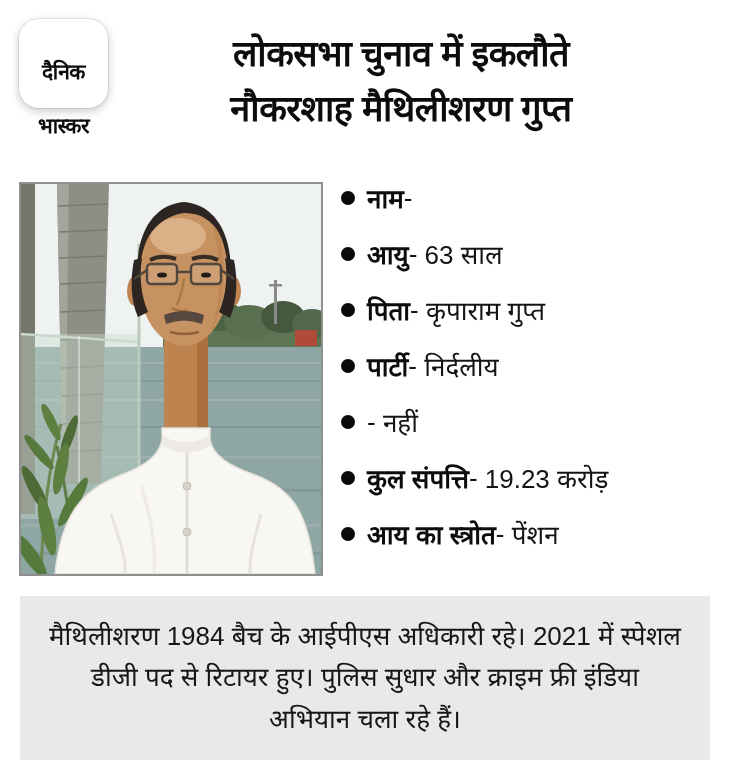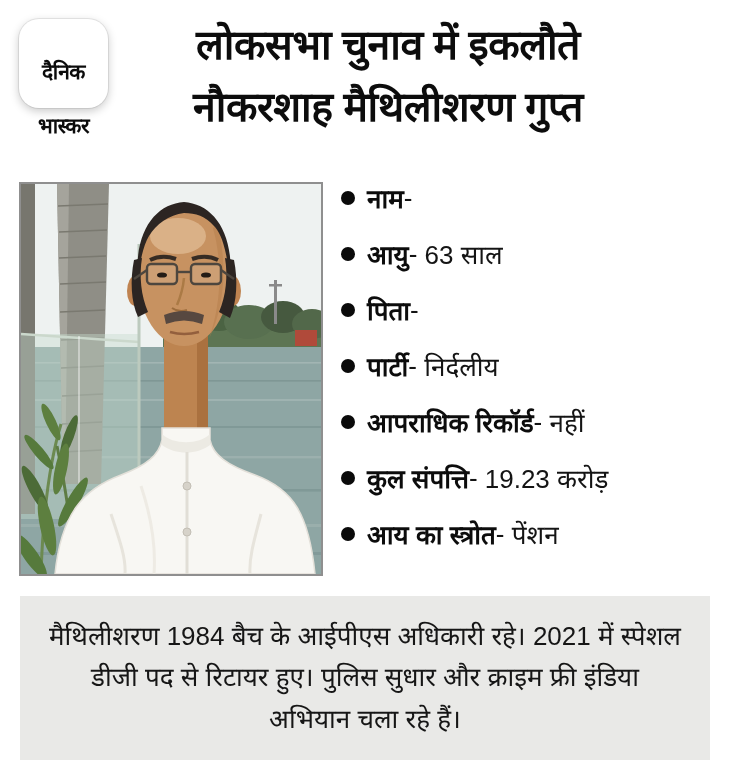--- a/index.html
+++ b/index.html
@@ -8,22 +8,22 @@
 
   
   .logo{position:absolute;left:19px;top:19px;width:89px;height:89px;background:#fff;
         border-radius:20px;box-shadow:0 3px 10px rgba(0,0,0,0.22),0 0 0 1px #ececec;
         display:flex;flex-direction:column;align-items:center;justify-content:flex-start;
         padding-top:7px;box-sizing:border-box;gap:32px;}
   .logo-dot{width:27px;height:27px;border-radius:50%;background:#ef8a1e;margin-bottom:3px;}
   .logo-t{font-weight:700;font-size:21px;line-height:1.05;color:#0b0b0b;letter-spacing:-0.5px;}
 
   
-  .headline{position:absolute;left:112px;top:14px;width:552px;margin:0;
-            text-align:center;font-weight:700;font-size:41px;line-height:1.52;
+  .headline{position:absolute;left:112px;top:14px;width:552px;margin:13px;
+            text-align:center;font-weight:700;font-size:36px;line-height:1.52;
             color:#0c0c0c;letter-spacing:-0.5px;}
   .headline span{display:block;white-space:nowrap;}
 
   
   .photo{position:absolute;left:19px;top:182px;width:304px;height:394px;
          border:2px solid #8f8f8f;box-sizing:border-box;background:#eef2f1;}
   .photo svg{display:block;width:100%;height:100%;}
 
   
   .facts{position:absolute;left:341px;top:178px;width:382px;list-style:none;margin:0;padding:0;}
@@ -172,30 +172,30 @@
     <li class="fact">
       <span class="dot"></span>
       <span class="lbl">आयु</span>
         <span class="sep">- </span>
         <span class="val">63 साल</span>
     </li>
     <li class="fact">
       <span class="dot"></span>
       <span class="lbl">पिता</span>
         <span class="sep">- </span>
+        <span class="val">कृपाराम गुप्त</span>
     </li>
     <li class="fact">
       <span class="dot"></span>
       <span class="lbl">पार्टी</span>
         <span class="sep">- </span>
         <span class="val">निर्दलीय</span>
     </li>
     <li class="fact">
       <span class="dot"></span>
-      <span class="lbl">आपराधिक रिकॉर्ड</span>
         <span class="sep">- </span>
         <span class="val">नहीं</span>
     </li>
     <li class="fact">
       <span class="dot"></span>
       <span class="lbl">कुल संपत्ति</span>
         <span class="sep">- </span>
         <span class="val">19.23 करोड़</span>
     </li>
     <li class="fact">

